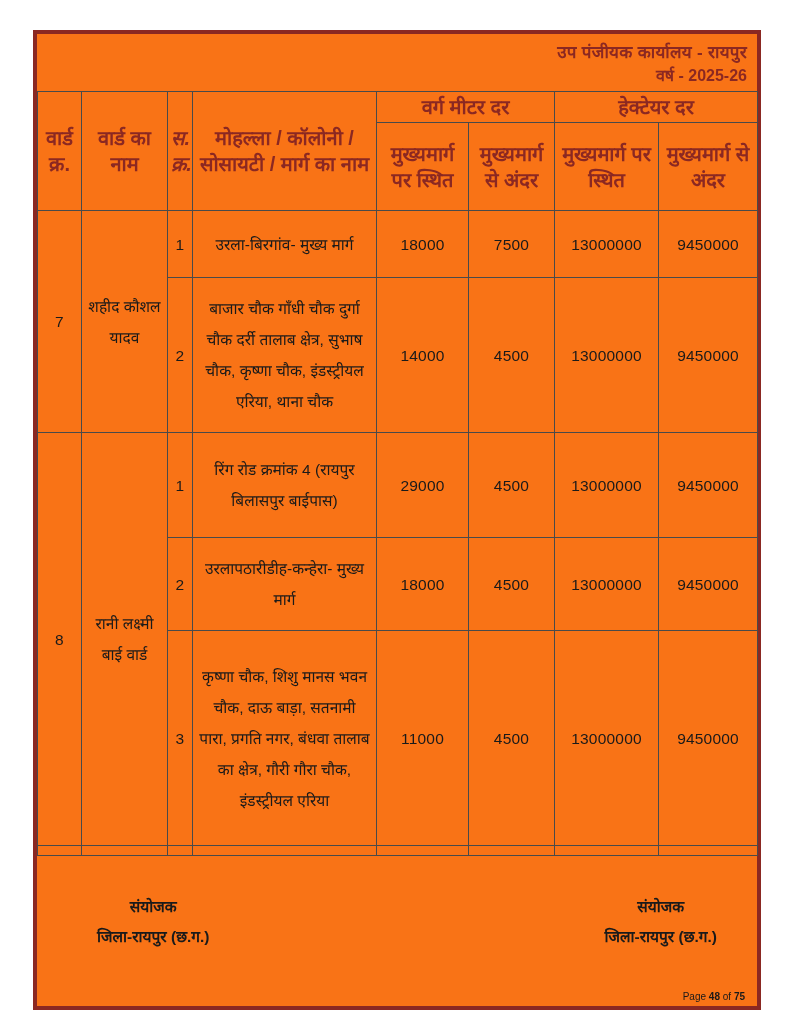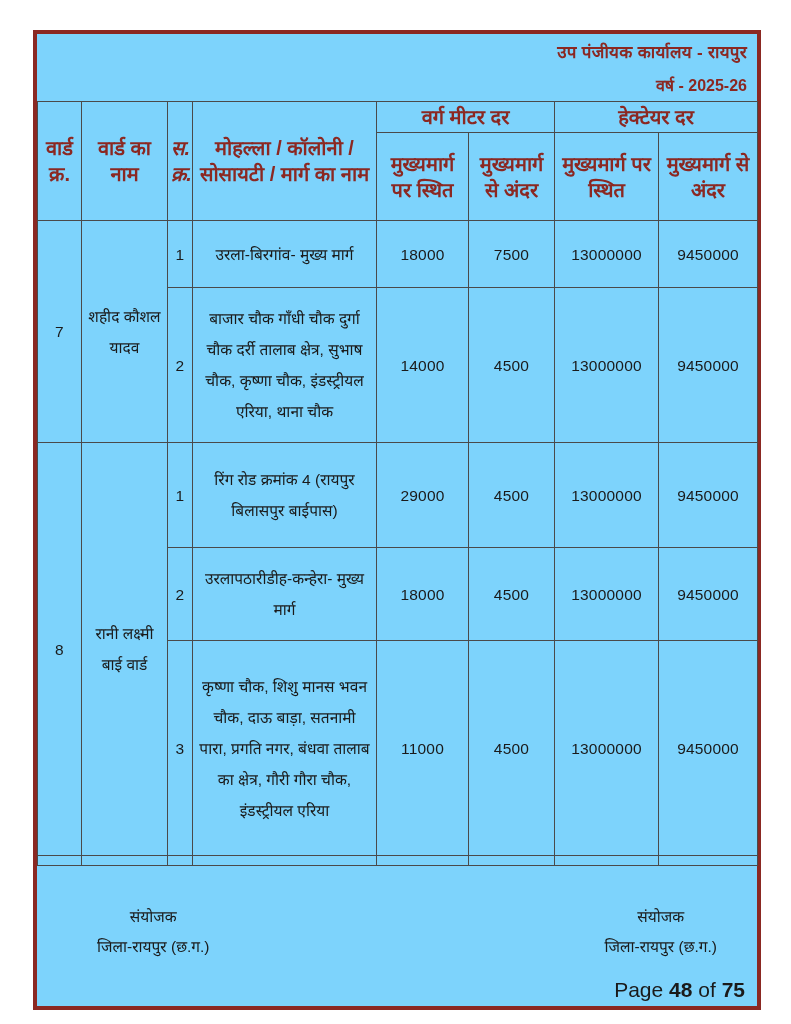--- a/index.html
+++ b/index.html
@@ -8,30 +8,30 @@
     width: 791px; height: 1024px;
     position: relative;
     font-family: "Liberation Sans", "DejaVu Sans", sans-serif;
     color: #1a1a1a;
   }
   .frame {
     position: absolute;
     left: 33px; top: 30px;
     width: 728px; height: 980px;
     border: 4px solid #8b2822;
-    background: #7dd3fc;
+    background: #f97316;
   }
   .doc-header {
     text-align: right;
     padding: 7px 10px 4px 10px;
     color: #8b2822;
     font-weight: bold;
   }
   .doc-header .office { font-size: 17px; line-height: 24px; letter-spacing: .3px; }
-  .doc-header .year  { font-size: 16px; line-height: 22px; margin-top: 10px; }
+  .doc-header .year  { font-size: 16px; line-height: 22px; }
 
   table.rates {
     width: 100%;
     border-collapse: collapse;
     table-layout: fixed;
   }
   table.rates th, table.rates td {
     border: 1px solid #4a4a4a;
     vertical-align: middle;
     text-align: center;
@@ -59,27 +59,27 @@
   td.num { font-size: 15px; letter-spacing: .2px; }
   td.mohalla { line-height: 31px; }
   tr.sliver td { height: 10px; padding: 0; line-height: 0; }
 
   .footer {
     display: flex;
     justify-content: space-between;
     margin-top: 36px;
     padding: 0 40px 0 60px;
     font-size: 15.5px;
-    font-weight: normal;
+    font-weight: bold;
   }
   .sig-block { text-align: center; line-height: 30px; }
   .pageline {
     position: absolute;
     right: 12px; bottom: 4px;
-    font-size: 21px;
+    font-size: 10px;
   }
   .pageline b { font-weight: bold; }
 </style>
 </head>
 <body>
 
 <div class="frame">
 
   <div class="doc-header">
     <div class="office">उप पंजीयक कार्यालय - रायपुर</div>

